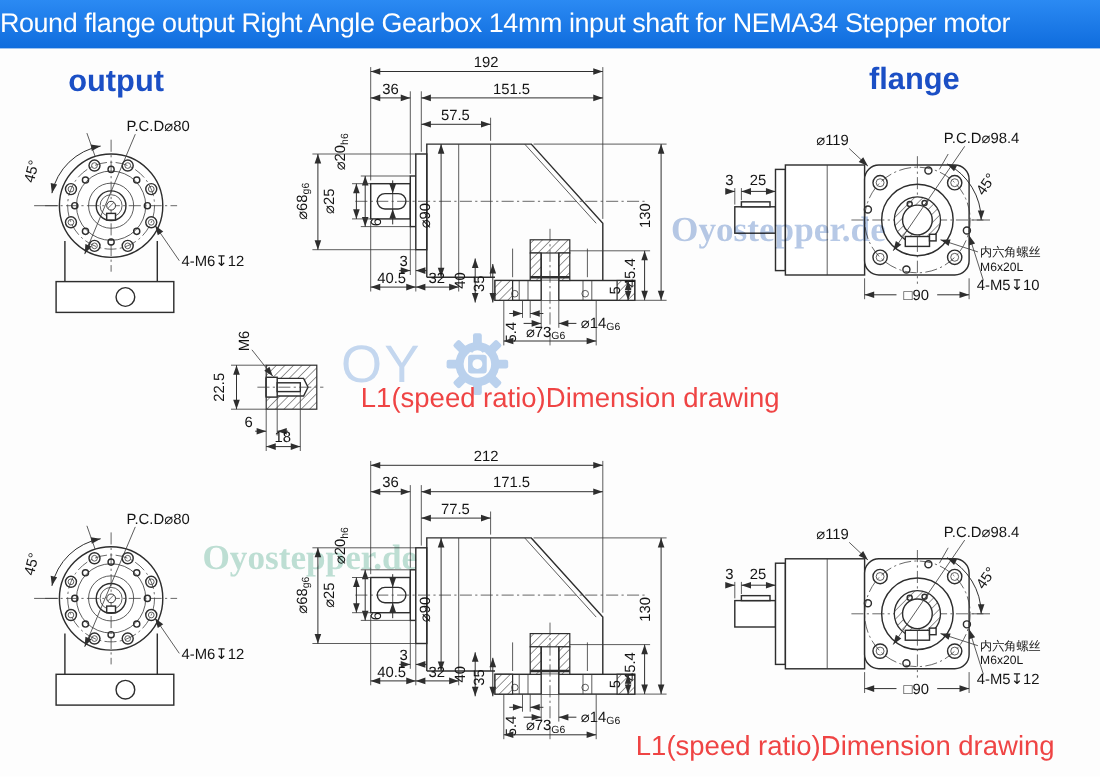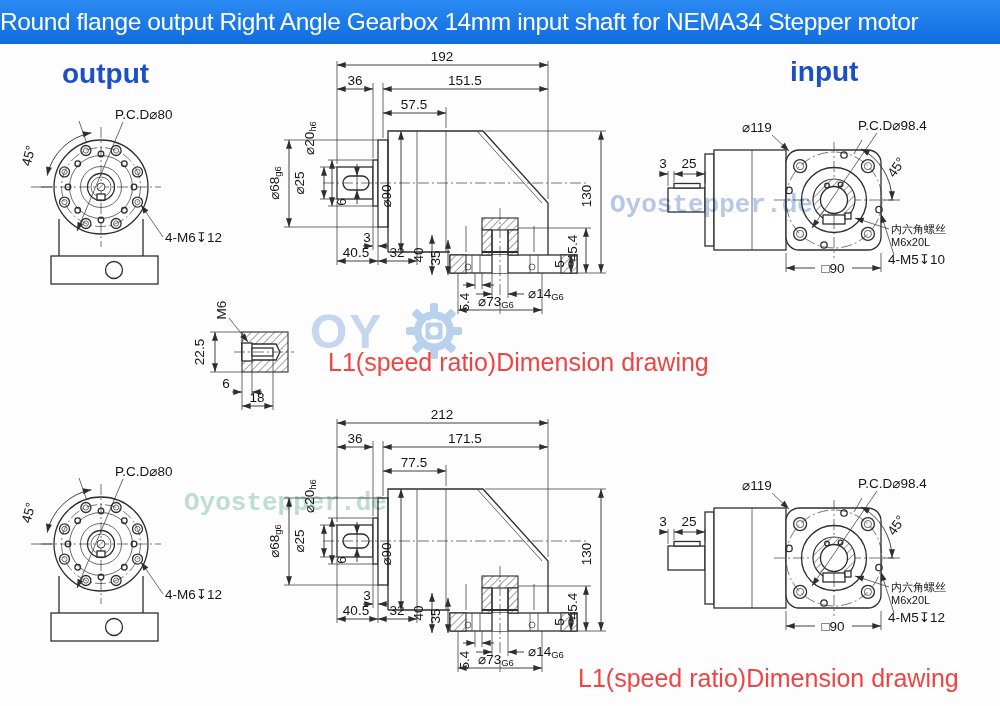--- a/index.html
+++ b/index.html
@@ -4,24 +4,24 @@
 <style>
   html,body{margin:0;padding:0}
   body{width:1000px;height:706px;position:relative;background:#fdfdfd;overflow:hidden;
        font-family:"Liberation Sans",sans-serif}
   .titlebar{position:absolute;left:0;top:0;width:1000px;height:44px;
     background:linear-gradient(#2b8af3 0%,#0f6cdd 100%);color:#fff;font-size:24.5px;
     line-height:43px;text-align:left;white-space:nowrap;letter-spacing:-0.4px}
   .endlbl{position:absolute;color:#1b4fc5;font-size:28px;font-weight:bold}
   .caption{position:absolute;color:#ef4444;font-size:25px;white-space:nowrap}
   .wm-brand{position:absolute;display:flex;align-items:center;gap:22px;
-    color:#c6d9f1;font-size:48px;font-weight:bold;letter-spacing:2px;
+    color:#c6d9f1;font-size:48px;font-weight:normal;letter-spacing:2px;
     mix-blend-mode:multiply;white-space:nowrap}
-  .wm-site{position:absolute;font-family:Liberation Mono, monospace;font-weight:bold;
-    font-size:26px;mix-blend-mode:multiply;white-space:nowrap}
+  .wm-site{position:absolute;font-family:Liberation Serif, serif;font-weight:bold;
+    font-size:32px;mix-blend-mode:multiply;white-space:nowrap}
   .wm-site.blue{color:#b7c9e6}
   .wm-site.green{color:#bfe0d5}
   svg.draw{position:absolute}
   .ol{fill:none;stroke:#2e2e2e;stroke-width:1.3}
   .olw{fill:#fff;stroke:#2e2e2e;stroke-width:1.3}
   .tn{fill:none;stroke:#3a3a3a;stroke-width:0.75}
   .cl{fill:none;stroke:#3a3a3a;stroke-width:0.7;stroke-dasharray:11 3 2 3}
   .dl{fill:none;stroke:#2e2e2e;stroke-width:0.9}
   .ht{fill:url(#hatch);stroke:#2e2e2e;stroke-width:1.1}
   svg text{font-family:"Liberation Sans",sans-serif;fill:#151515}
@@ -40,21 +40,21 @@
     <pattern id="hatch" width="5.5" height="5.5" patternUnits="userSpaceOnUse" patternTransform="rotate(45)">
       <rect width="5.5" height="5.5" fill="#ffffff"></rect>
       <line x1="0" y1="0" x2="0" y2="5.5" stroke="#555" stroke-width="1.1"></line>
     </pattern>
   </defs>
 </svg>
 
 <div class="titlebar">Round flange output Right Angle Gearbox 14mm input shaft for NEMA34 Stepper motor</div>
 
 <div class="endlbl" style="left:62px;top:58px">output</div>
-<div class="endlbl" style="left:790px;top:56px">input</div>
+<div class="endlbl" style="left:790px;top:56px">flange</div>
 
 <svg class="draw" style="left:13px;top:95px" width="235" height="200" viewBox="0 0 235 200">
   <g>
     <line x1="46" y1="124" x2="46" y2="161" class="ol"></line>
     <line x1="130" y1="124" x2="130" y2="161" class="ol"></line>
     <rect x="38" y="161" width="107" height="28" class="olw"></rect>
     <circle cx="101" cy="175" r="8.5" class="ol"></circle>
   </g>
   <g>
     <circle cx="88" cy="92" r="47" class="olw"></circle>

